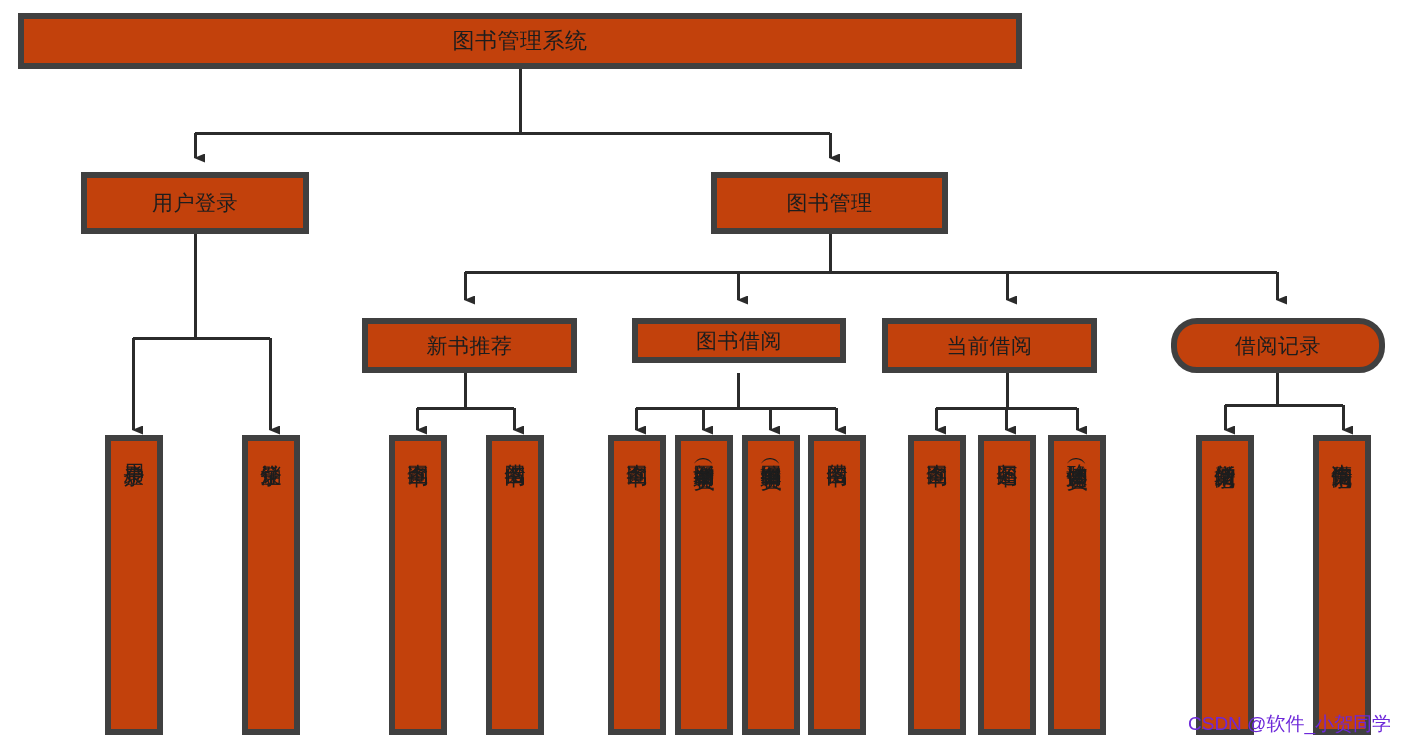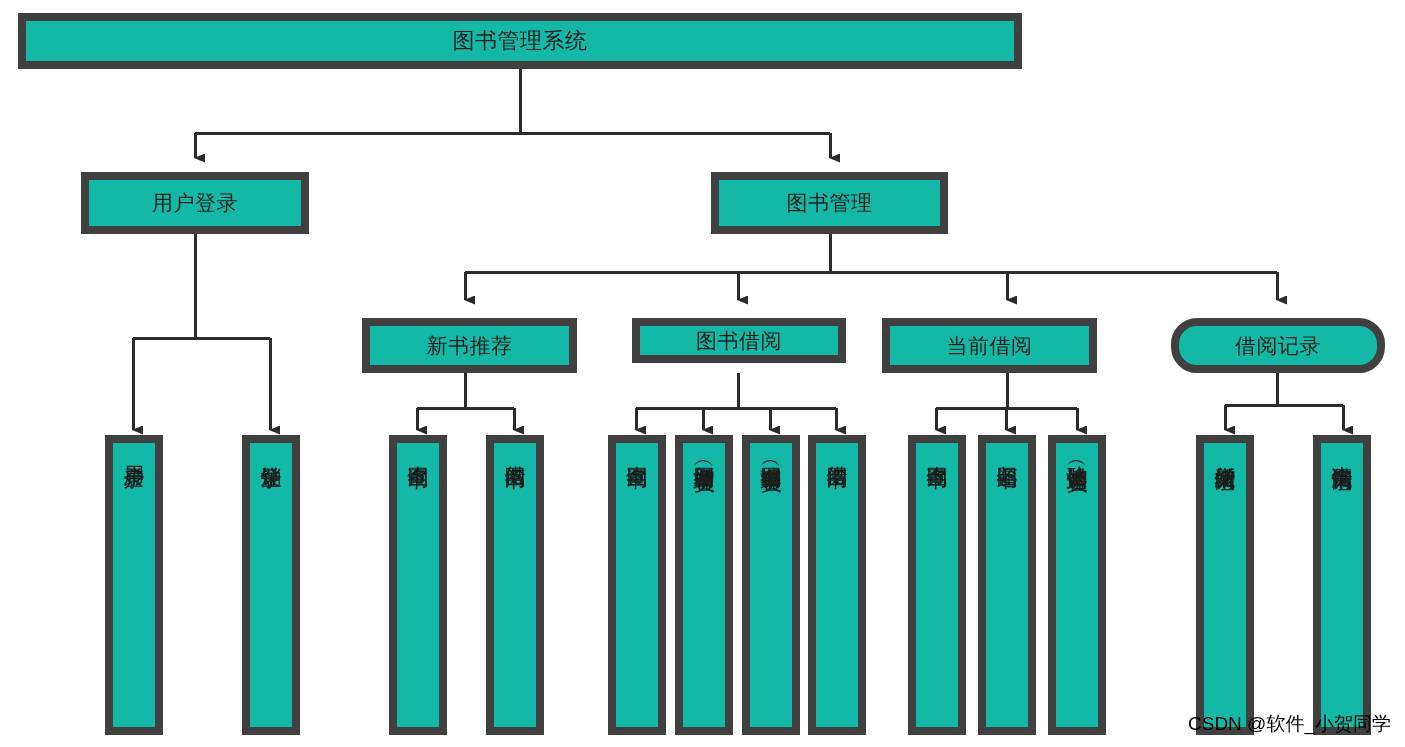--- a/index.html
+++ b/index.html
@@ -22,22 +22,22 @@
   svg.flow {
     position: absolute;
     top: 0;
     left: 0;
     width: 1405px;
     height: 747px;
   }
   .node-box {
     position: absolute;
     box-sizing: border-box;
-    background: #14b8a6;
-    border: 8px solid #404040;
+    background: #c2410c;
+    border: 6px solid #404040;
     display: flex;
     align-items: center;
     justify-content: center;
     color: #1d1d1d;
   }
   .node-label {
     display: block;
     text-align: center;
     line-height: 1.12;
     letter-spacing: 0.5px;
@@ -61,21 +61,21 @@
     line-height: 1.14;
     letter-spacing: 1px;
     height: auto;
     max-height: 284px;
   }
   .watermark {
     position: absolute;
     left: 1188px;
     top: 711px;
     font-size: 19px;
-    color: #000000;
+    color: #6d28d9;
     white-space: nowrap;
     user-select: none;
     font-family: "Liberation Sans", "DejaVu Sans", sans-serif;
   }
 </style>
 </head>
 <body>
 
 <div id="diagram-root">
 

